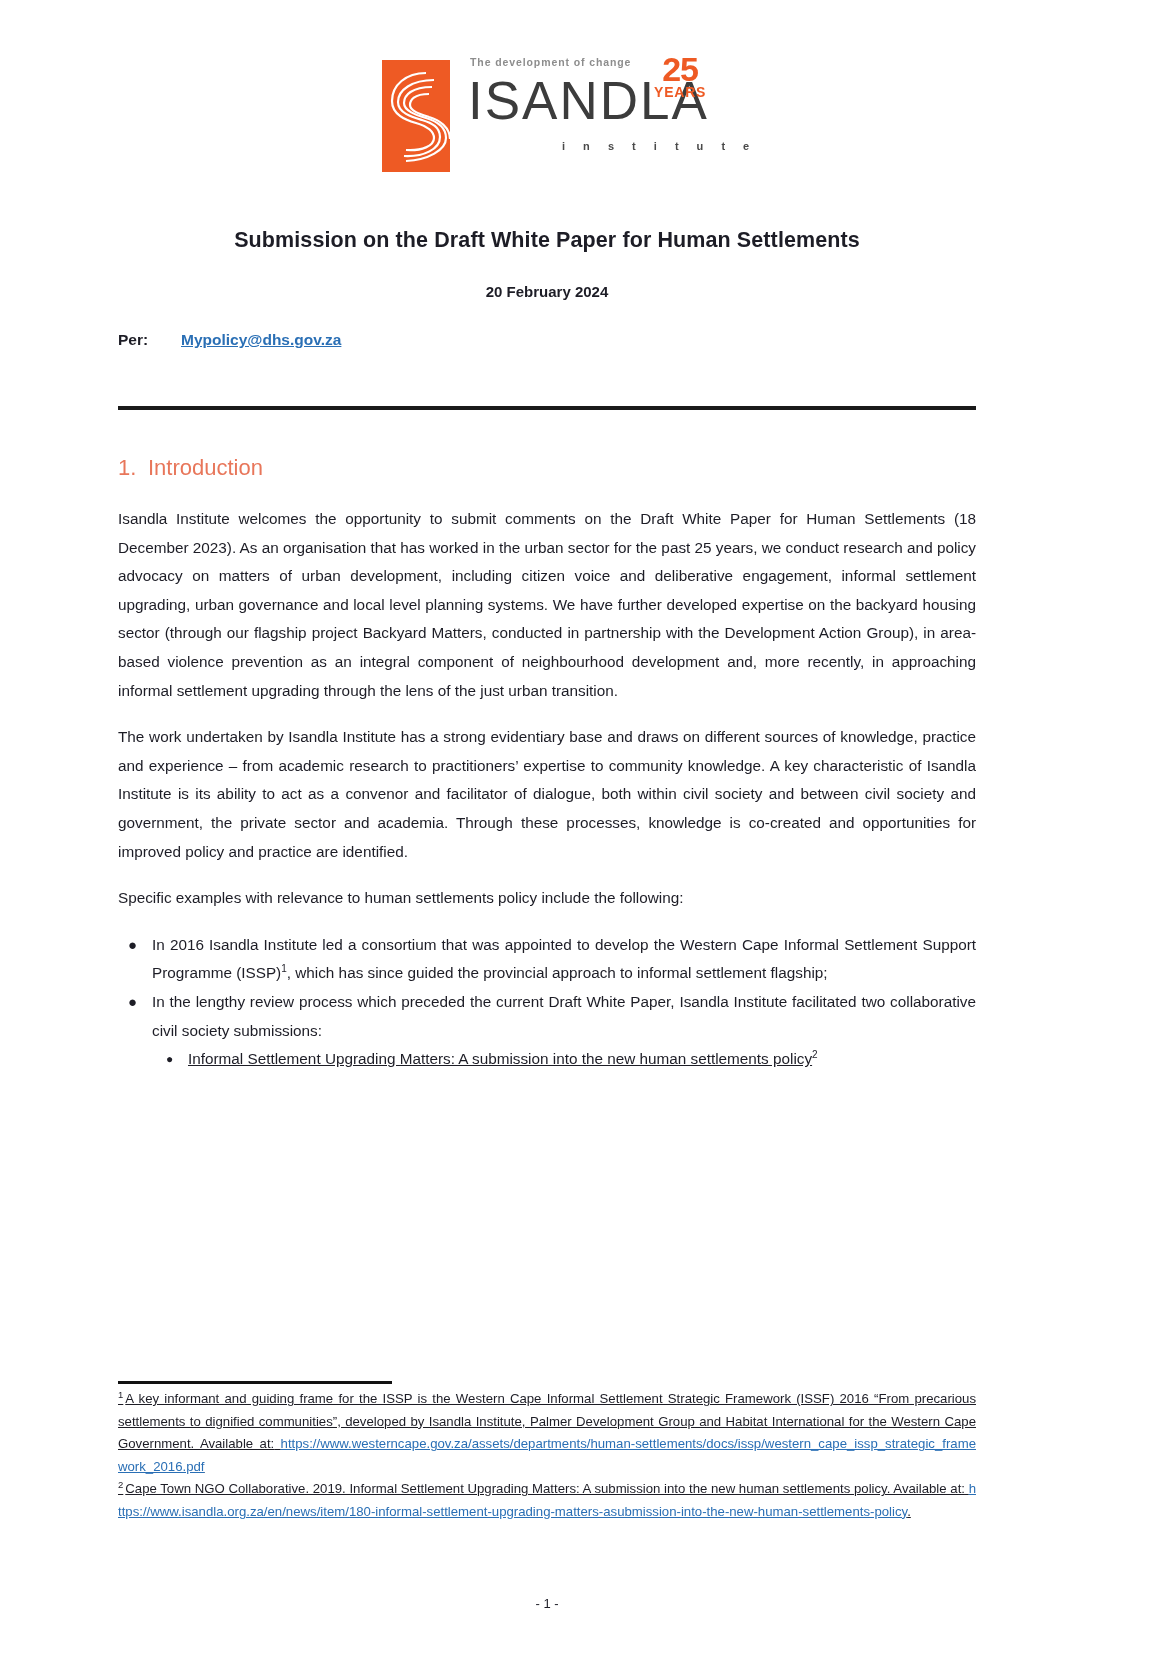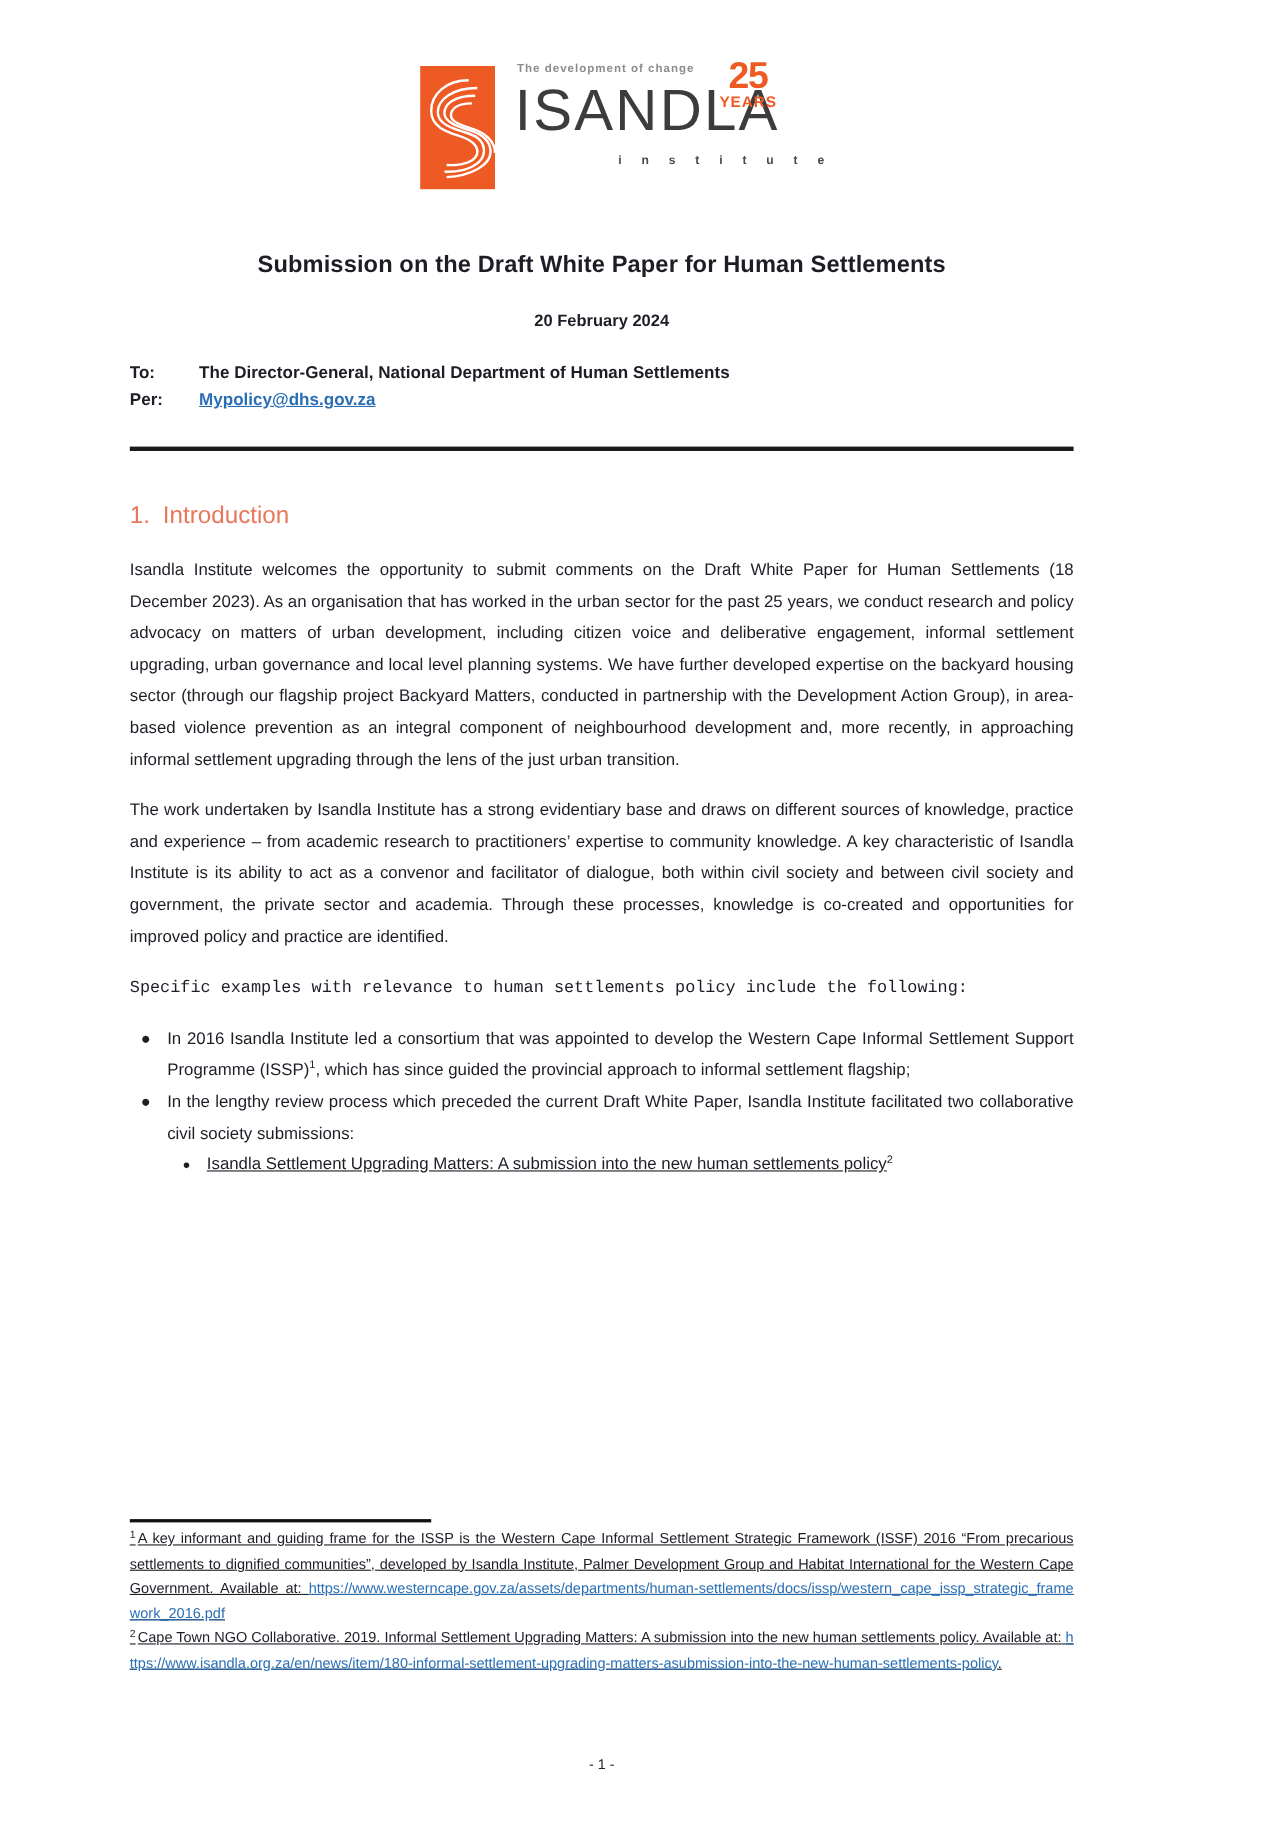--- a/index.html
+++ b/index.html
@@ -178,21 +178,20 @@
     font-size: 15.3px;
     line-height: 28.6px;
     color: #1d1d26;
     text-align: justify;
   }
   .body-text p {
     margin: 0 0 18px 0;
   }
   .body-text p.no-just {
     text-align: left;
-    font-family: Liberation Mono, monospace;
   }
   ul.bullets {
     margin: 0;
     padding: 0 0 0 34px;
     list-style: none;
   }
   ul.bullets > li {
     position: relative;
     margin: 0 0 0 0;
     text-align: justify;
@@ -298,24 +297,20 @@
       <span class="yrs">YEARS</span>
     </div>
   </div>
 
   <div class="content">
 
     <div class="doc-title">Submission on the Draft White Paper for Human Settlements</div>
     <div class="doc-date">20 February 2024</div>
 
     <div class="addr">
-      <div class="addr-row">
-        <span class="addr-label">To:</span>
-        <span class="addr-val">The Director-General, National Department of Human Settlements</span>
-      </div>
       <div class="addr-row">
         <span class="addr-label">Per:</span>
         <span class="addr-val link">Mypolicy@dhs.gov.za</span>
       </div>
     </div>
 
     <div class="rule"></div>
 
     <div class="section-head">
       <span class="num">1.</span><span>Introduction</span>
@@ -330,21 +325,21 @@
         <li>
           <span class="bullet-dot">●</span>
           <span>In 2016 Isandla Institute led a consortium that was appointed to develop the Western Cape Informal Settlement Support Programme (ISSP)</span><sup class="fn">1</sup><span>, which has since guided the provincial approach to informal settlement flagship;</span>
         </li>
         <li>
           <span class="bullet-dot">●</span>
           <span>In the lengthy review process which preceded the current Draft White Paper, Isandla Institute facilitated two collaborative civil society submissions:</span>
           <ul class="sub-bullets">
             <li>
               <span class="bullet-dot">●</span>
-              <span class="ulink">Isandla Settlement Upgrading Matters: A submission into the new human settlements policy</span><sup class="fn">2</sup>
+              <span class="ulink">Informal Settlement Upgrading Matters: A submission into the new human settlements policy</span><sup class="fn">2</sup>
             </li>
           </ul>
         </li>
       </ul>
     </div>
 
     <div class="fn-rule"></div>
 
     <div class="footnotes">
       <p><sup>1</sup><span>A key informant and guiding frame for the ISSP is the Western Cape Informal Settlement Strategic Framework (ISSF) 2016 “From precarious settlements to dignified communities”, developed by Isandla Institute, Palmer Development Group and Habitat International for the Western Cape Government. Available at:</span> <span class="flink">https://www.westerncape.gov.za/assets/departments/human-settlements/docs/issp/western_cape_issp_strategic_framework_2016.pdf</span></p>

